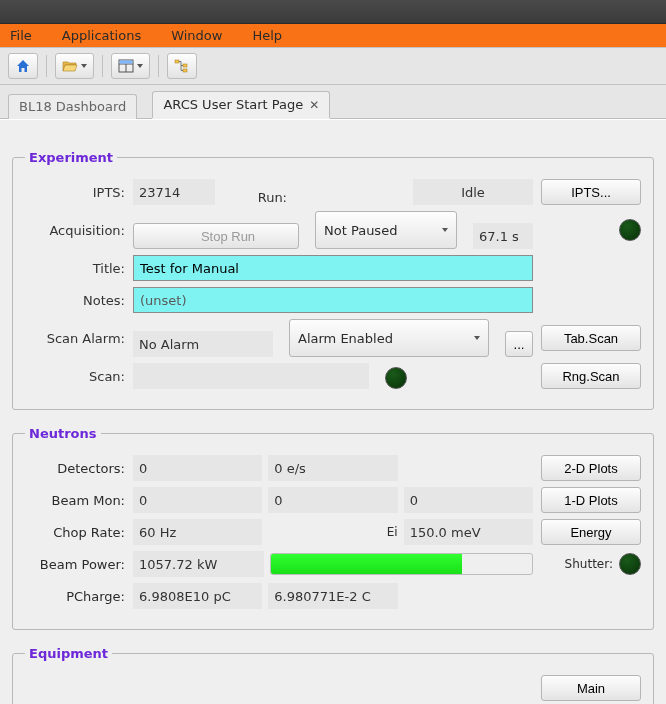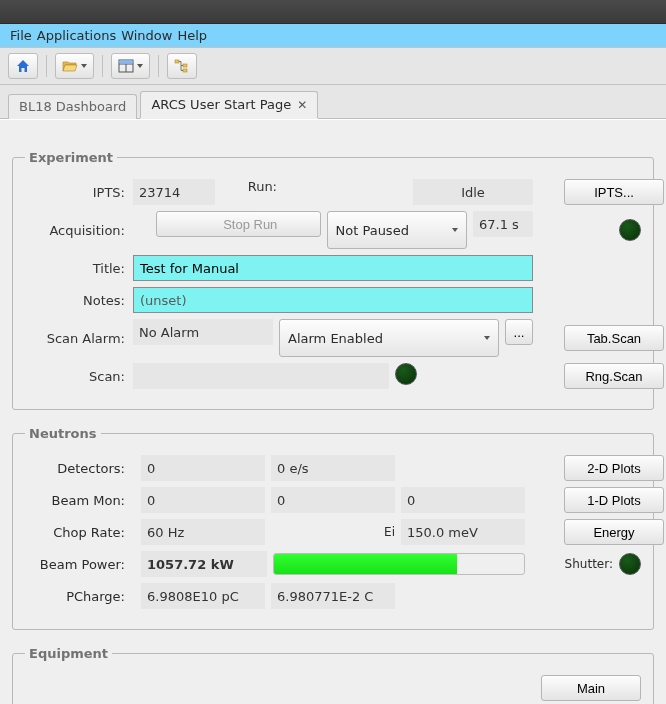--- a/index.html
+++ b/index.html
@@ -12,25 +12,25 @@
     width: 666px; height: 704px;
     overflow: hidden;
   }
   
   .titlebar {
     height: 24px;
     background: linear-gradient(to bottom, #4a4a4a, #3a3a3a);
     border-bottom: 1px solid #2a2a2a;
   }
   .menubar {
-    background: #7dd3fc;
+    background: #f97316;
     border-bottom: 1px solid #c2c2c2;
     padding: 4px 10px;
     display: flex;
-    gap: 5px;
+    gap: 30px;
   }
   .menubar span { cursor: default; }
   .toolbar {
     background: #e6e6e6;
     border-bottom: 1px solid #c2c2c2;
     padding: 5px 8px;
     display: flex;
     gap: 6px;
     align-items: center;
   }
@@ -54,21 +54,21 @@
     width: 0; height: 0;
     border-left: 3px solid transparent;
     border-right: 3px solid transparent;
     border-top: 4px solid #555;
   }
   
   .tabbar {
     display: flex;
     align-items: flex-end;
     padding: 6px 8px 0 8px;
-    gap: 4px;
+    gap: 16px;
     background: #e6e6e6;
     border-bottom: 1px solid #bdbdbd;
   }
   .tab {
     padding: 5px 10px 6px 10px;
     border: 1px solid #bdbdbd;
     border-bottom: none;
     border-radius: 3px 3px 0 0;
     background: #e0e0e0;
     margin-right: -1px;
@@ -106,54 +106,53 @@
   fieldset {
     border: 1px solid #b8b8b8;
     border-radius: 3px;
     margin: 0 0 16px 0;
     padding: 14px 12px 14px 12px;
     position: relative;
   }
   legend {
     padding: 0 4px;
     font-weight: bold;
-    color: #737373;
+    color: #6d28d9;
     font-size: 13px;
   }
   
   .row {
     display: grid;
     grid-template-columns: 100px 1fr 100px;
     gap: 8px;
     align-items: center;
     margin-bottom: 6px;
     min-height: 26px;
   }
   .row .lbl {
     text-align: right;
     color: #333;
   }
   .row .mid {
     display: flex;
-    gap: 6px;
-    align-items: flex-start;
+    gap: 16px;
+    align-items: flex-end;
   }
   .btn {
     height: 26px;
     border: 1px solid #b5b5b5;
     border-radius: 3px;
     background: linear-gradient(to bottom,#fdfdfd,#e4e4e4);
     cursor: pointer;
     font-size: 13px;
     padding: 0 8px;
     text-align: center;
     display: inline-flex;
     align-items: center;
     justify-content: center;
-    margin-left: 23px;
   }
   .btn.w100 { width: 100%; }
   .btn.disabled { color: #9a9a9a; padding-left: 32px; }
   .selectish {
     height: 38px;
     border: 1px solid #b5b5b5;
     border-radius: 3px;
     background: linear-gradient(to bottom,#fdfdfd,#e6e6e6);
     display: inline-flex;
     align-items: center;
@@ -187,21 +186,21 @@
     width: 22px; height: 22px;
     border-radius: 50%;
     background: radial-gradient(circle at 35% 30%, #1a5a1a, #0d3d0d 70%);
     border: 1px solid #555;
     flex: 0 0 auto;
   }
   
   .nrow {
     display: grid;
     grid-template-columns: 100px 1fr 100px;
-    gap: 16px;
+    gap: 8px;
     align-items: center;
     margin-bottom: 6px;
     min-height: 26px;
   }
   .nmid {
     display: grid;
     grid-template-columns: 1fr 1fr 1fr;
     gap: 6px;
     align-items: center;
   }
@@ -405,21 +404,21 @@
           <div style="display:flex;align-items:center;justify-content:flex-end;">
             <span class="elab">Ei</span>
           </div>
           <div class="field-ro">150.0 meV</div>
         </div>
         <button class="btn w100">Energy</button>
       </div>
 
       <div class="nrow">
         <div class="nlbl">Beam Power:</div>
-        <div class="nmid" style="grid-template-columns: 1fr 2fr; font-weight: bold;">
+        <div class="nmid" style="grid-template-columns: 1fr 2fr;">
           <div class="field-ro">1057.72 kW</div>
           <div class="progress">
             <div class="bar" style="width: 73%;"></div>
           </div>
         </div>
         <div class="rcol-inline">
           <span class="elab">Shutter:</span>
           <span class="led"></span>
         </div>
       </div>

